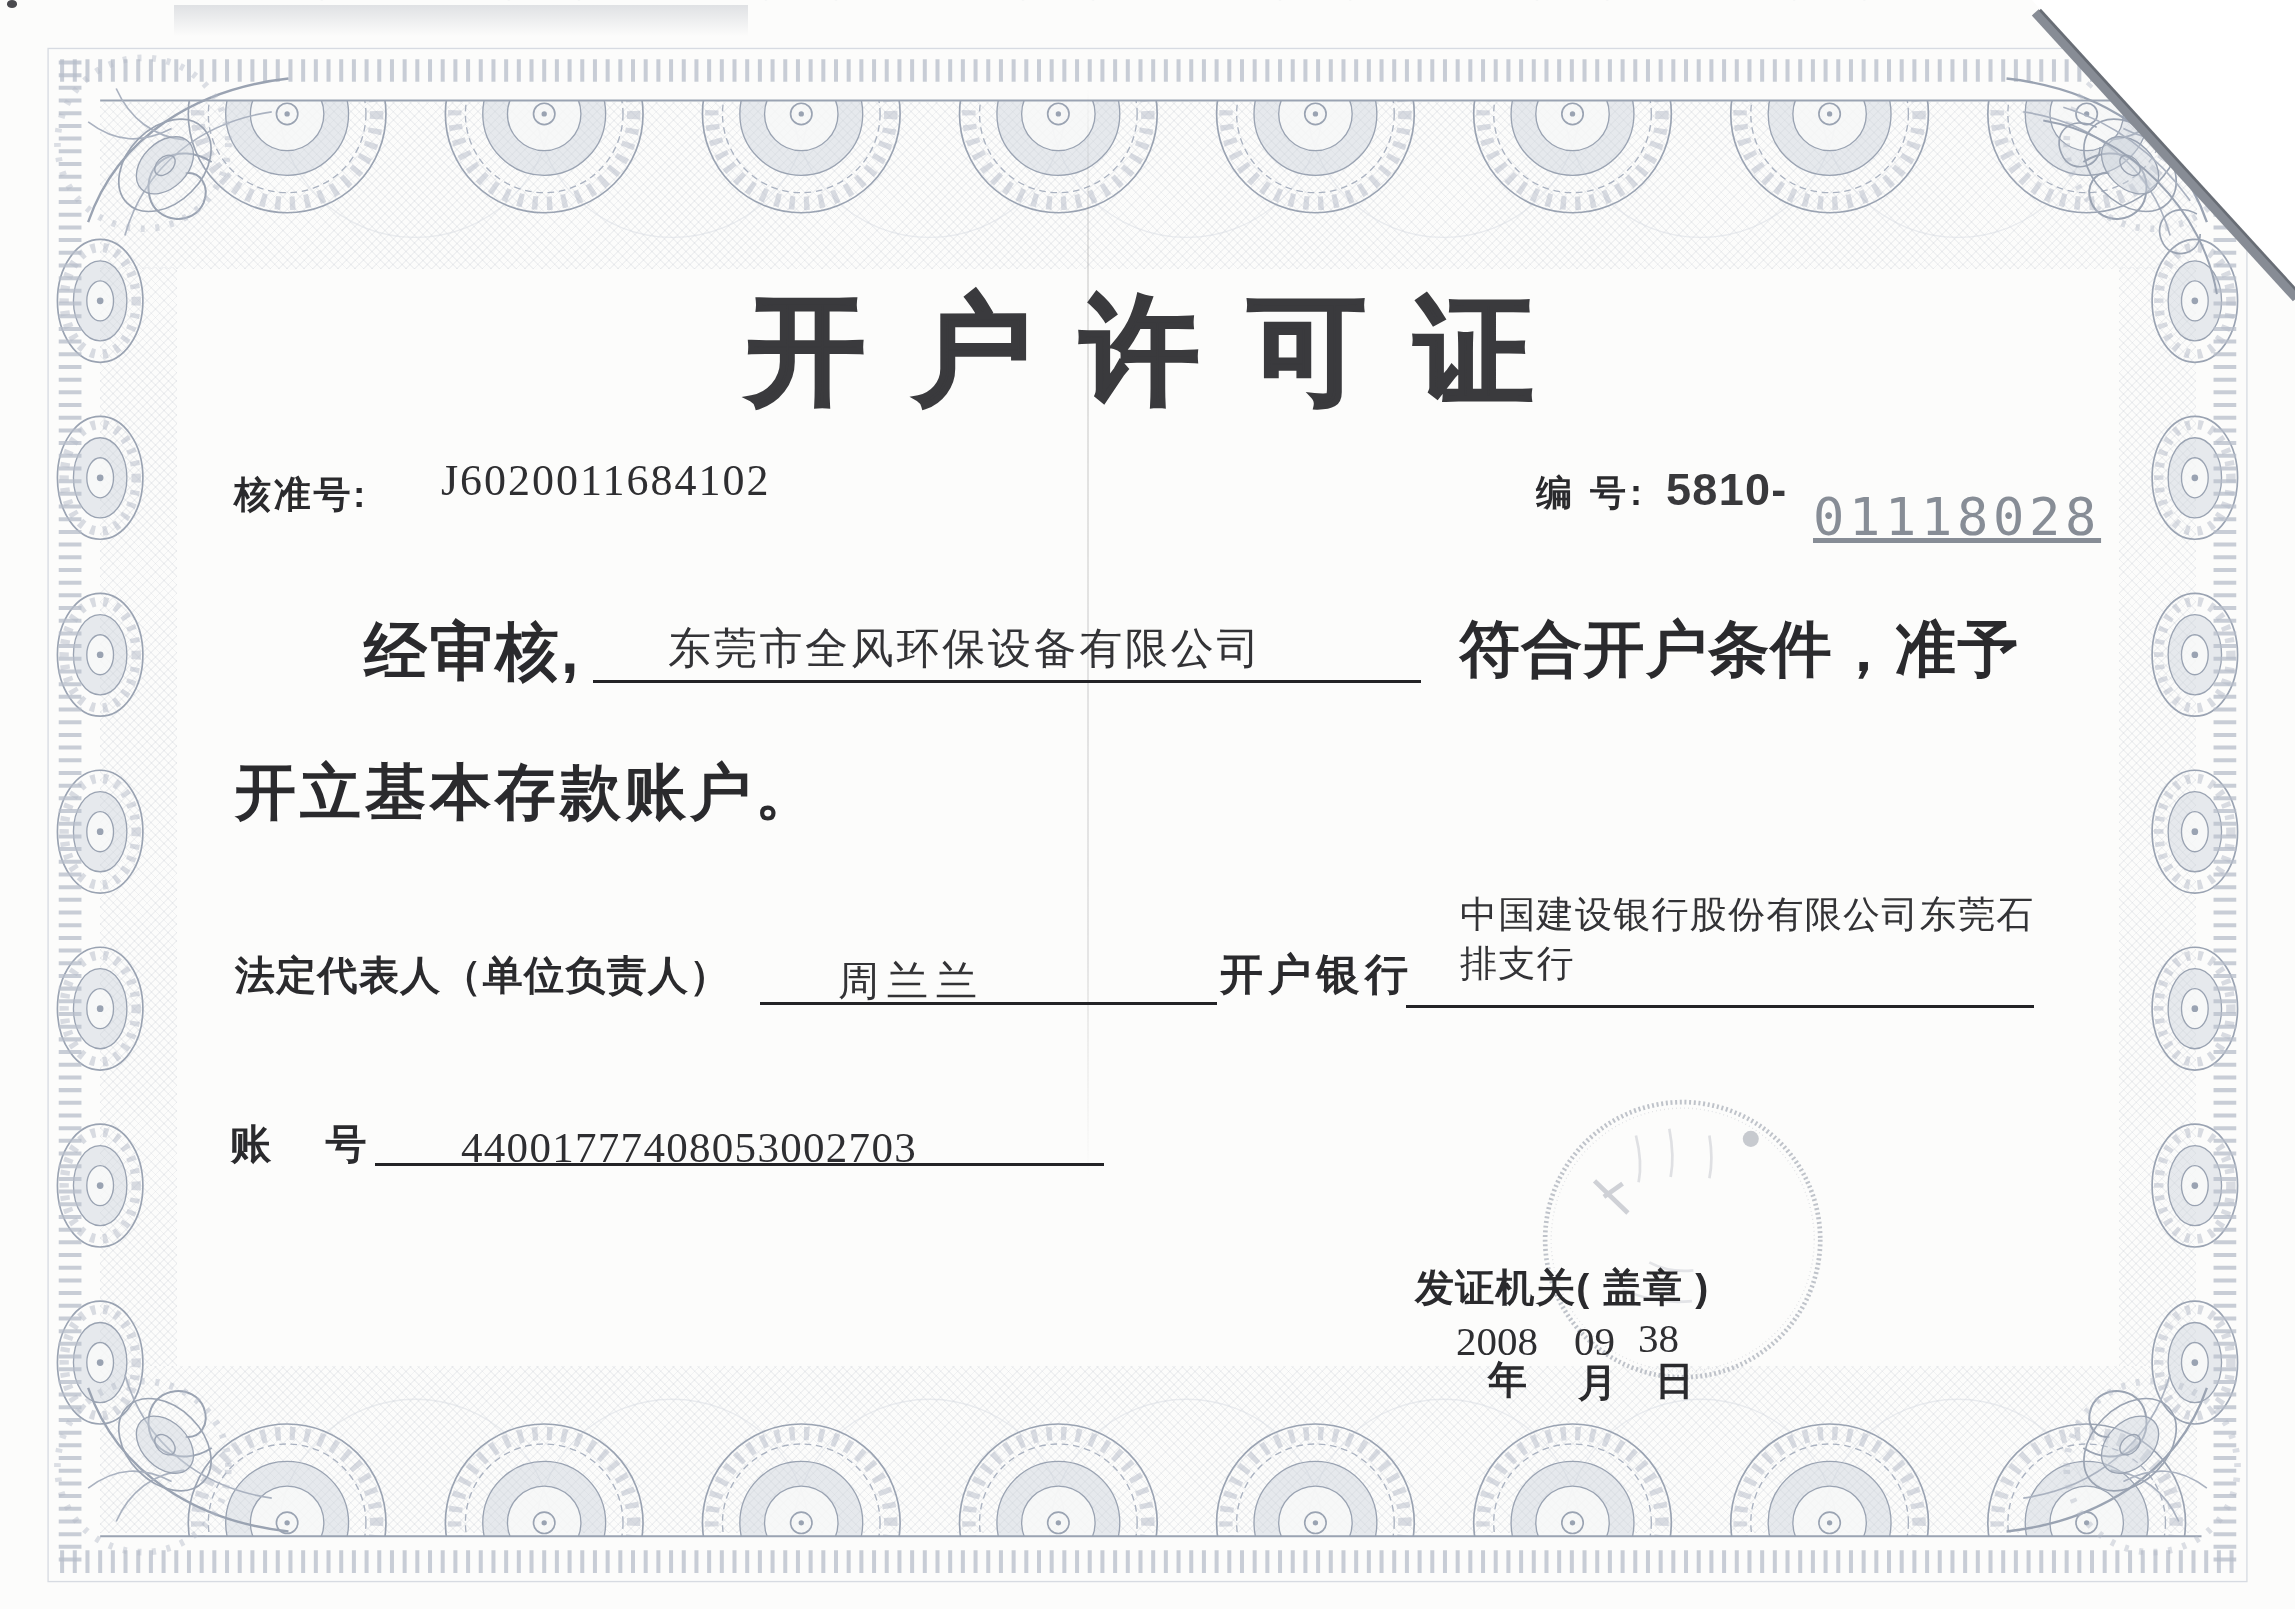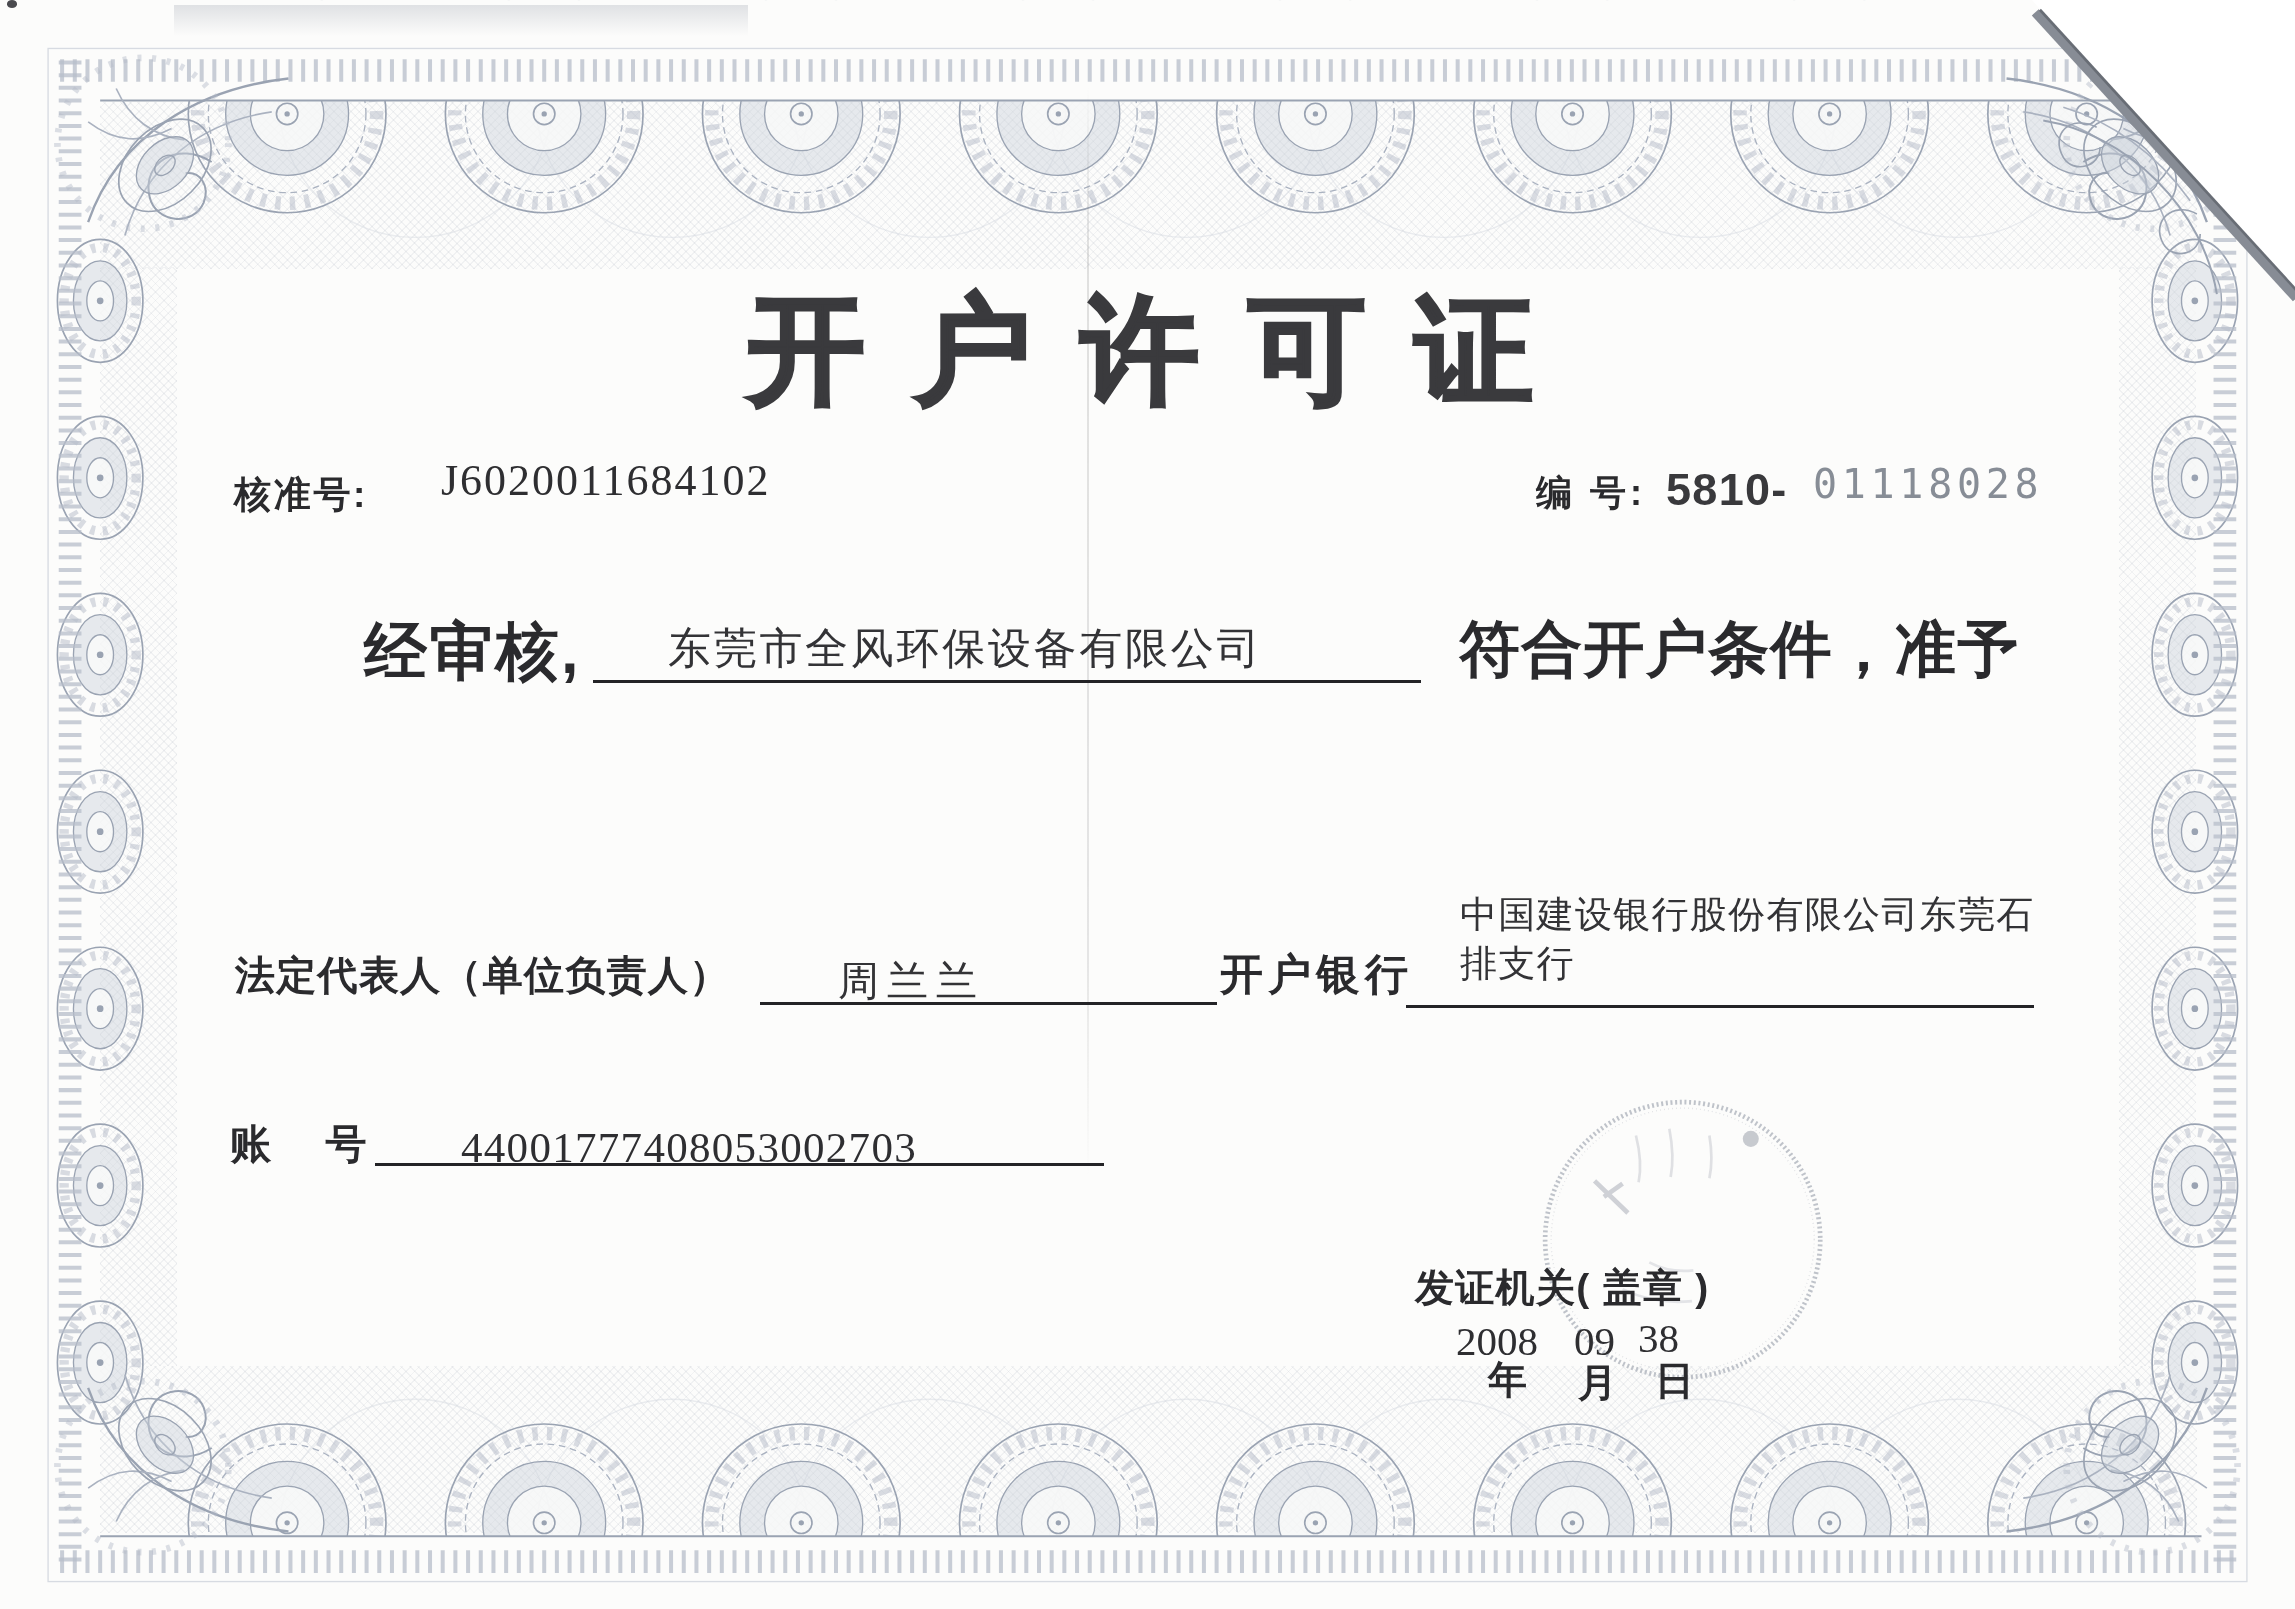--- a/index.html
+++ b/index.html
@@ -206,27 +206,28 @@
   <div class="abs speck"></div>
   <div class="abs scan-smudge"></div>
 
   <h1 class="abs title">开户许可证</h1>
 
   <span class="abs cn-bold" style="left:234px; top:470px; font-size:37px; letter-spacing:2.7px;">核准号:</span>
   <span class="abs num-serif" style="left:441px; top:455px; font-size:44px; letter-spacing:2px;">J6020011684102</span>
 
   <span class="abs cn-bold" style="left:1536px; top:469px; font-size:36px; letter-spacing:4px;text-align:right;">编 号:</span>
   <span class="abs cn-heavy" style="left:1666px; top:464px; font-size:45px; letter-spacing:1.3px;">5810-</span>
-  <span class="abs serial-gray" style="left:1813px; top:461px; font-size:40px; letter-spacing:4.7px;">01118028</span>
+  <span class="abs serial-gray" style="left:1813px; top:487px; font-size:52px; letter-spacing:4.7px;text-decoration:underline;">01118028</span>
 
   <span class="abs cn-normal" style="left:668px; top:620px; font-size:43px; letter-spacing:2.7px;">东莞市全风环保设备有限公司</span>
   <span class="abs cn-bold" style="left:364px; top:609px; font-size:63px; letter-spacing:2.7px;">经审核,</span>
   <div class="abs rule" style="left:593px; top:680px; width:828px;"></div>
   <span class="abs cn-bold" style="left:1459px; top:609px; font-size:61px; letter-spacing:1.3px;">符合开户条件，准予</span>
 
+  <span class="abs cn-bold" style="left:235px; top:752px; font-size:61px; letter-spacing:4px;">开立基本存款账户。</span>
 
   <span class="abs cn-bold" style="left:235px; top:948px; font-size:40px; letter-spacing:1.3px;">法定代表人（单位负责人）</span>
   <span class="abs cn-normal" style="left:838px; top:954px; font-size:41px; letter-spacing:8px;">周兰兰</span>
   <div class="abs rule" style="left:760px; top:1002px; width:457px;"></div>
 
   <span class="abs cn-bold" style="left:1220px; top:946px; font-size:43px; letter-spacing:5.3px;">开户银行</span>
   <span class="abs cn-normal" style="left:1460px; top:890px; font-size:37px; letter-spacing:1.3px; line-height:49px; white-space:nowrap;">中国建设银行股份有限公司东莞石</span>
   <span class="abs cn-normal" style="left:1460px; top:939px; font-size:37px; letter-spacing:1.3px;">排支行</span>
   <div class="abs rule" style="left:1406px; top:1005px; width:628px;"></div>
 

